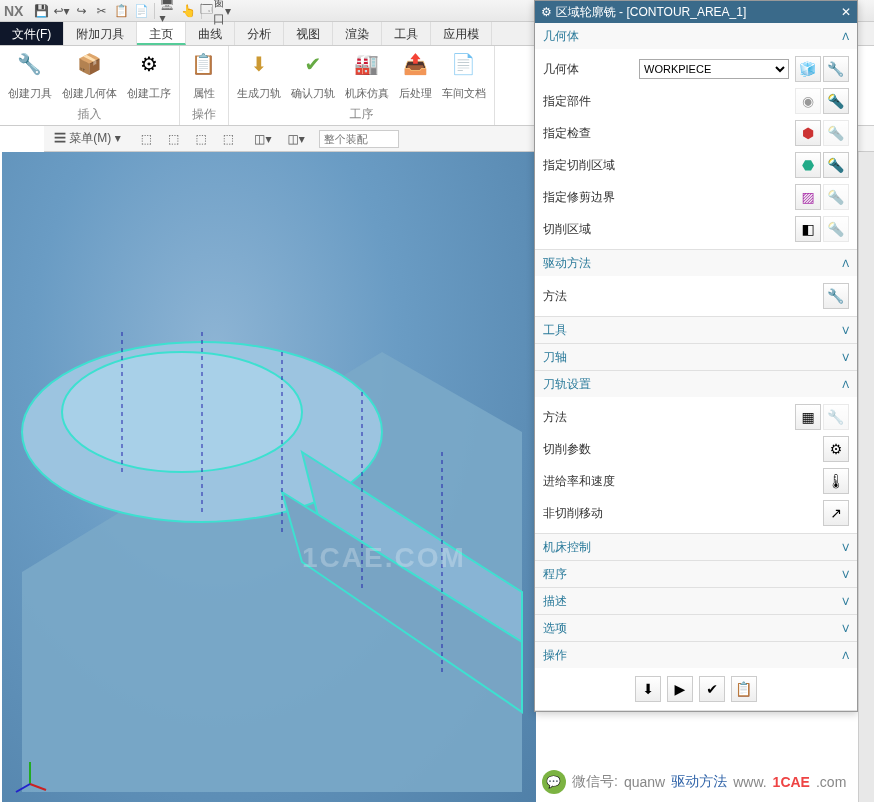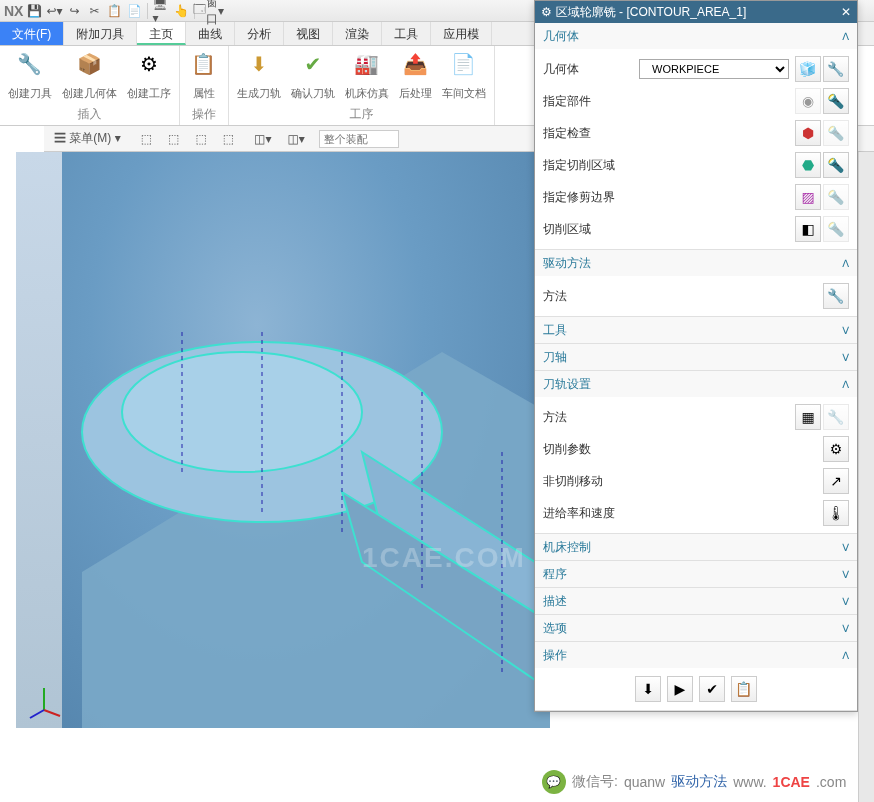--- a/index.html
+++ b/index.html
@@ -1,49 +1,49 @@
 <!DOCTYPE html>
 <html><head>
 <meta charset="utf-8">
 <style>
 * { margin: 0; padding: 0; box-sizing: border-box; font-family: "Microsoft YaHei", Arial, sans-serif; }
 body { width: 874px; height: 802px; background: #fff; overflow: hidden; position: relative; font-size: 12px; }
 .titlebar { height: 22px; background: linear-gradient(#f5f5f5,#e8e8e8); display: flex; align-items: center; padding: 0 4px; border-bottom: 1px solid #ccc; }
-.nx-logo { font-weight: bold; color: #777; font-size: 14px; margin-right: 1px; }
+.nx-logo { font-weight: bold; color: #777; font-size: 14px; margin-right: 8px; }
 .titlebar .tb-btn { width: 18px; height: 18px; display: flex; align-items: center; justify-content: center; margin: 0 1px; color: #555; cursor: pointer; }
 .titlebar .sep { width: 1px; height: 16px; background: #ccc; margin: 0 3px; }
 .tabs { height: 24px; background: #f0f0f0; display: flex; border-bottom: 1px solid #ccc; }
 .tab { padding: 4px 12px; cursor: pointer; color: #333; border-right: 1px solid #ddd; }
-.tab.green { background: #3b82f6; color: #fff; }
+.tab.green { background: #0f172a; color: #fff; }
 .tab.active { background: #fff; border-bottom: 2px solid #5c9; }
 .ribbon { height: 80px; background: #fff; display: flex; border-bottom: 1px solid #ccc; }
 .ribbon-group { display: flex; flex-direction: column; align-items: center; padding: 2px 4px; border-right: 1px solid #e0e0e0; }
 .ribbon-btns { display: flex; gap: 2px; }
 .ribbon-btn { display: flex; flex-direction: column; align-items: center; padding: 2px 4px; cursor: pointer; min-width: 40px; }
 .ribbon-btn .ico { width: 28px; height: 28px; display: flex; align-items: center; justify-content: center; font-size: 20px; }
 .ribbon-btn .lbl { font-size: 11px; color: #666; margin-top: 8px; }
 .ribbon-group-label { font-size: 12px; color: #888; margin-top: auto; text-align: right; }
 .toolbar2 { height: 26px; background: #f5f5f5; display: flex; align-items: center; padding: 0 4px; border-bottom: 1px solid #ccc; gap: 4px; margin-left: 44px; }
 .tb2-btn { padding: 2px 6px; cursor: pointer; color: #555; }
 .tb2-input { height: 18px; border: 1px solid #ccc; padding: 0 4px; width: 80px; font-size: 11px; color: #999; }
-.viewport { position: absolute; left: 16px; top: 152px; width: 534px; height: 576px; background: linear-gradient(#c8d8e8,#b0c4d4); overflow: hidden; padding-left: 46px; }
+.viewport { position: absolute; left: 2px; top: 152px; width: 534px; height: 650px; background: linear-gradient(#c8d8e8,#b0c4d4); overflow: hidden; }
 .viewport-img { width: 100%; height: 100%; background: radial-gradient(ellipse at 40% 30%, #8db4d4 0%, #6a9cc4 40%, #5080a8 100%); position: relative; }
 .csys { position: absolute; left: 8px; bottom: 8px; width: 40px; height: 40px; }
 .panel { position: absolute; right: 16px; top: 0; width: 324px; background: #fff; border: 1px solid #999; box-shadow: 0 2px 8px rgba(0,0,0,.2); }
 .panel-header { height: 22px; background: #3a6a8a; color: #fff; display: flex; align-items: center; padding: 0 6px; font-size: 12px; }
 .panel-header .gear { margin-right: 4px; }
 .panel-header .close { margin-left: auto; cursor: pointer; }
 .panel-body { max-height: 760px; overflow-y: auto; }
 .section { border-bottom: 1px solid #e0e0e0; }
 .section-header { height: 26px; display: flex; align-items: center; padding: 0 8px; color: #2a7a9a; cursor: pointer; background: #f8f8f8; }
 .section-header .chev { margin-left: auto; color: #2a7a9a; font-size: 10px; }
 .section-content { padding: 4px 8px; }
 .row { display: flex; align-items: center; height: 32px; gap: 6px; }
 .row-label { width: 90px; color: #333; }
-.row-select { flex: 1; height: 20px; border: 1px solid #aaa; background: #fff; font-size: 11px; padding: 0 8px; }
+.row-select { flex: 1; height: 20px; border: 1px solid #aaa; background: #fff; font-size: 11px; padding: 0 0; }
 .row-icons { display: flex; gap: 2px; margin-left: auto; }
 .icon-btn { width: 26px; height: 26px; border: 1px solid #ccc; background: linear-gradient(#fff,#eee); display: flex; align-items: center; justify-content: center; cursor: pointer; font-size: 14px; }
 .icon-btn.dim { opacity: 0.4; }
 .bottom-actions { display: flex; justify-content: center; gap: 6px; padding: 8px; }
 .watermark { position: absolute; left: 300px; top: 390px; font-size: 28px; color: rgba(255,255,255,0.25); font-weight: bold; letter-spacing: 2px; }
 .footer-overlay { position: absolute; bottom: 0; right: 0; width: 340px; height: 40px; display: flex; align-items: center; gap: 6px; padding: 0 8px; color: #888; font-size: 14px; }
 .footer-overlay .red { color: #e44; font-weight: bold; }
 .footer-overlay .blue { color: #36a; }
 .chat-bubble { width: 24px; height: 24px; border-radius: 50%; background: #7cb342; color: #fff; display: flex; align-items: center; justify-content: center; font-size: 12px; }
 .right-strip { position: absolute; right: 0; top: 152px; width: 16px; height: 650px; background: #e8e8e8; border-left: 1px solid #ccc; }
@@ -271,29 +271,29 @@
             <span class="icon-btn dim">🔧</span>
           </div>
         </div>
         <div class="row">
           <span class="row-label">切削参数</span>
           <div class="row-icons">
               <span class="icon-btn">⚙</span>
             </div>
         </div>
         <div class="row">
+          <span class="row-label">进给率和速度</span>
+          <div class="row-icons">
+              <span class="icon-btn">🌡</span>
+            </div>
+        </div>
+        <div class="row">
           <span class="row-label">非切削移动</span>
           <div class="row-icons">
               <span class="icon-btn">↗</span>
-            </div>
-        </div>
-        <div class="row">
-          <span class="row-label">进给率和速度</span>
-          <div class="row-icons">
-              <span class="icon-btn">🌡</span>
             </div>
         </div>
       </div>
     </div>
 
     <div class="section">
       <div class="section-header">
         <span>机床控制</span>
         <span class="chev">ᐯ</span>
       </div>

